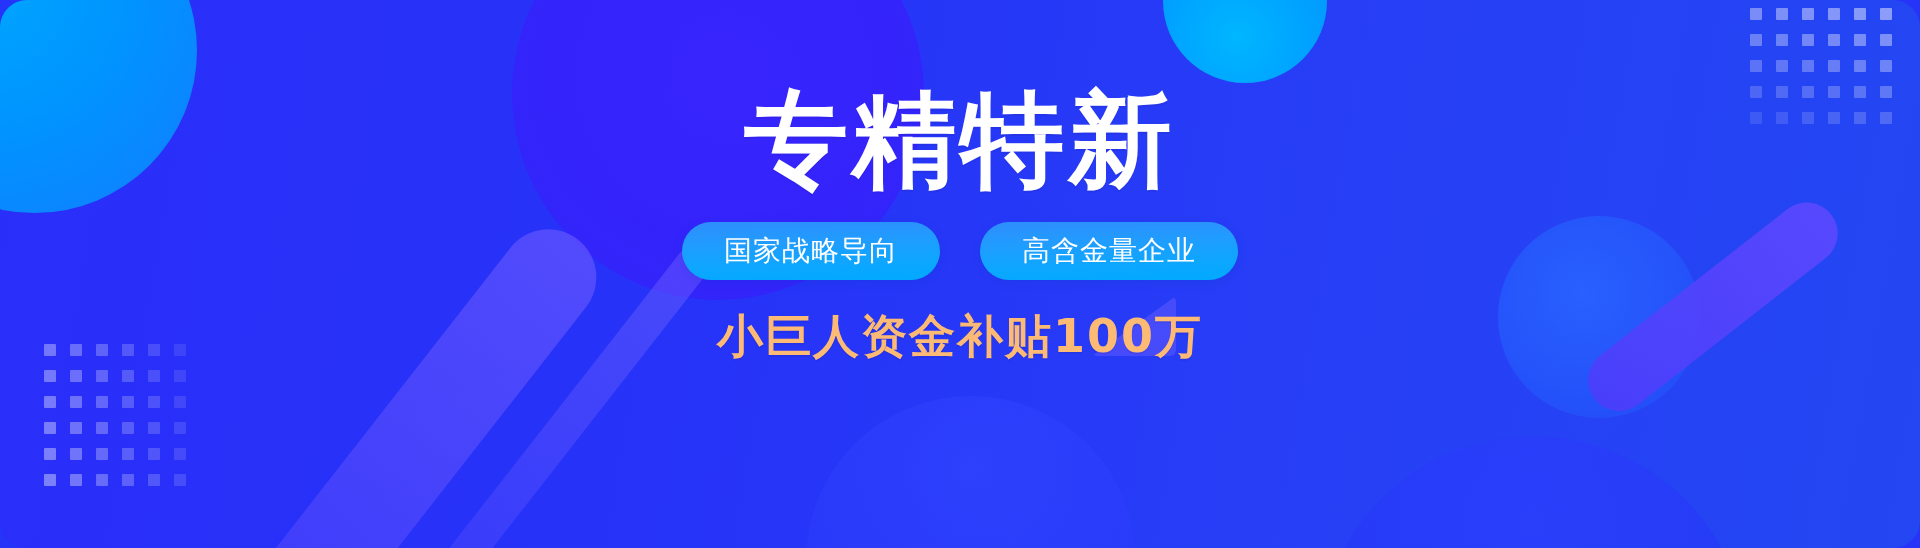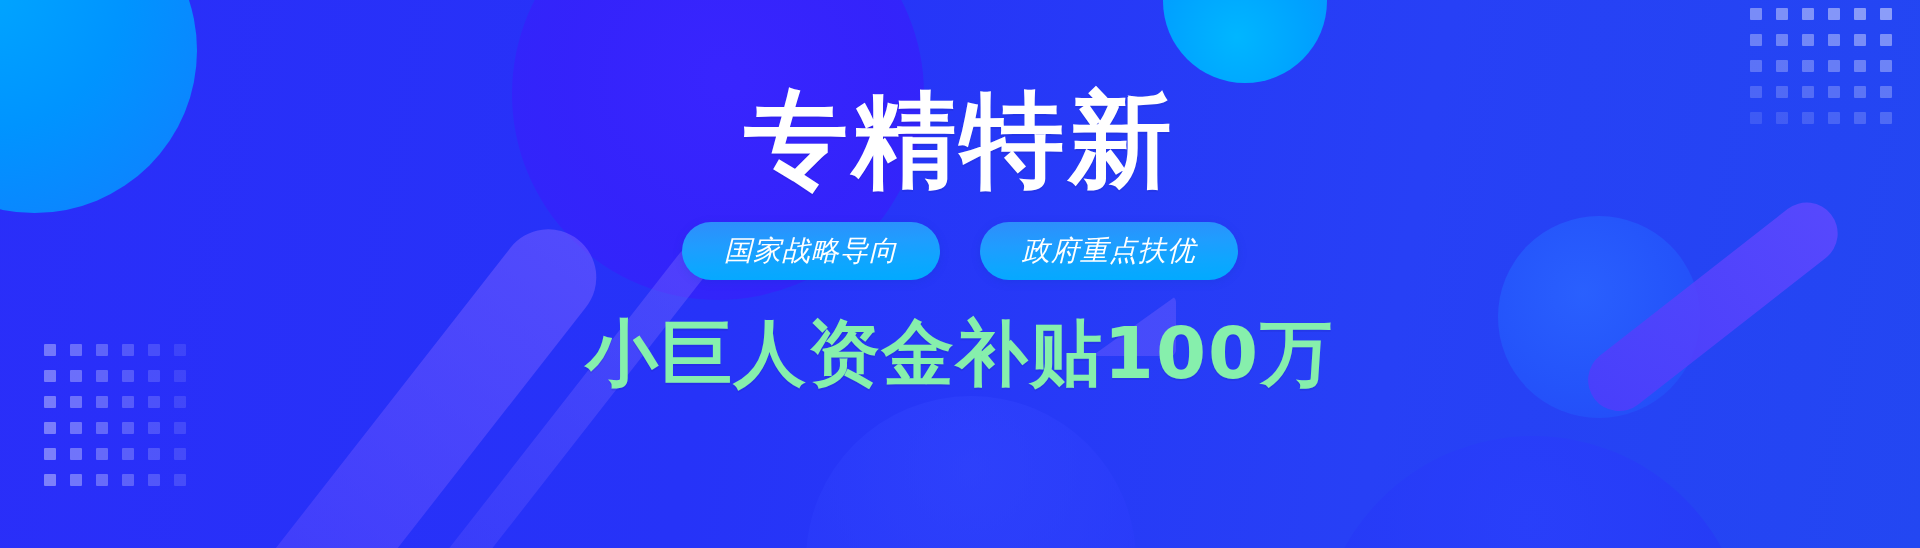--- a/index.html
+++ b/index.html
@@ -10,20 +10,21 @@
     font-family:"Liberation Sans","DejaVu Sans",sans-serif;
     overflow:hidden;
   }
 
   #banner {
     position:relative;
     width:1920px;
     height:548px;
     overflow:hidden;
     background:#2633f8;
+    border-radius:27px;
   }
 
   
   .bg-layer {
     position:absolute;
     inset:0;
     overflow:hidden;
     pointer-events:none;
   }
 
@@ -172,43 +173,42 @@
     text-align:center;
     font-family:"DejaVu Sans","Liberation Sans",sans-serif;
     text-shadow:0 2px 0 rgba(20,20,120,.10);
   }
 
   #pill-row {
     display:flex;
     align-items:center;
     gap:40px;
     margin-top:28px;
-    font-style:italic;
   }
 
   .pill {
     min-width:258px;
     height:58px;
     border-radius:29px;
     display:flex;
     align-items:center;
     justify-content:center;
     padding:0 26px;
     background:linear-gradient(178deg,#2f8dfb 0%,#1f9dff 38%,#0ea6ff 70%,#00aaff 100%);
     color:#ffffff;
     font-size:28px;
     letter-spacing:1px;
     font-family:"DejaVu Sans","Liberation Sans",sans-serif;
     box-shadow:0 2px 10px rgba(0,60,180,.18);
   }
 
   #slogan {
     margin-top:26px;
-    color:#86efac;
-    font-size:72px;
+    color:#fdba74;
+    font-size:46px;
     font-weight:bold;
     letter-spacing:2px;
     white-space:nowrap;
     font-family:"DejaVu Sans","Liberation Sans",sans-serif;
     text-shadow:0 2px 0 rgba(20,20,120,.10);
   }
 </style>
 </head>
 <body>
 
@@ -303,20 +303,20 @@
 
   <div class="content">
 
     <h1 id="main-title">专精特新</h1>
 
     <div id="pill-row">
       <div class="pill">
         <span>国家战略导向</span>
       </div>
       <div class="pill">
-        <span>政府重点扶优</span>
+        <span>高含金量企业</span>
       </div>
     </div>
 
     <div id="slogan">小巨人资金补贴100万</div>
 
   </div>
 </div>
 
 </body></html>

